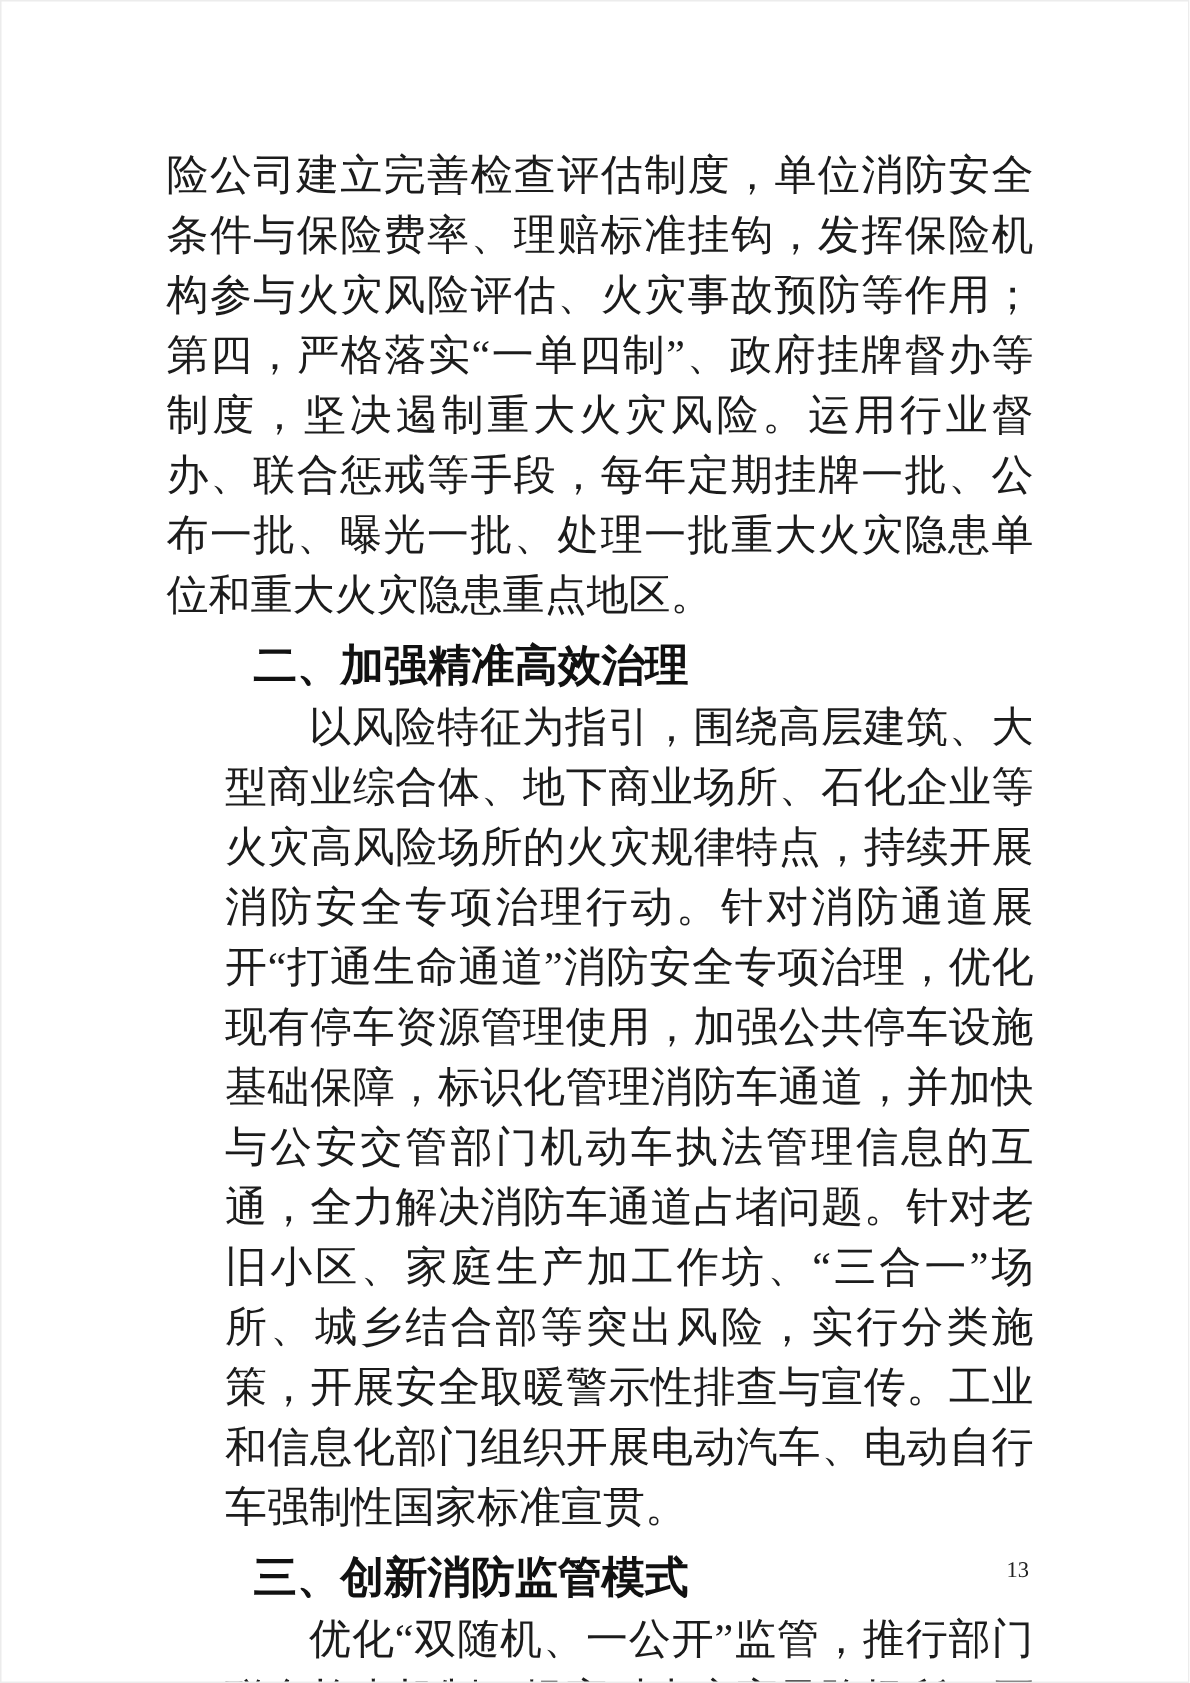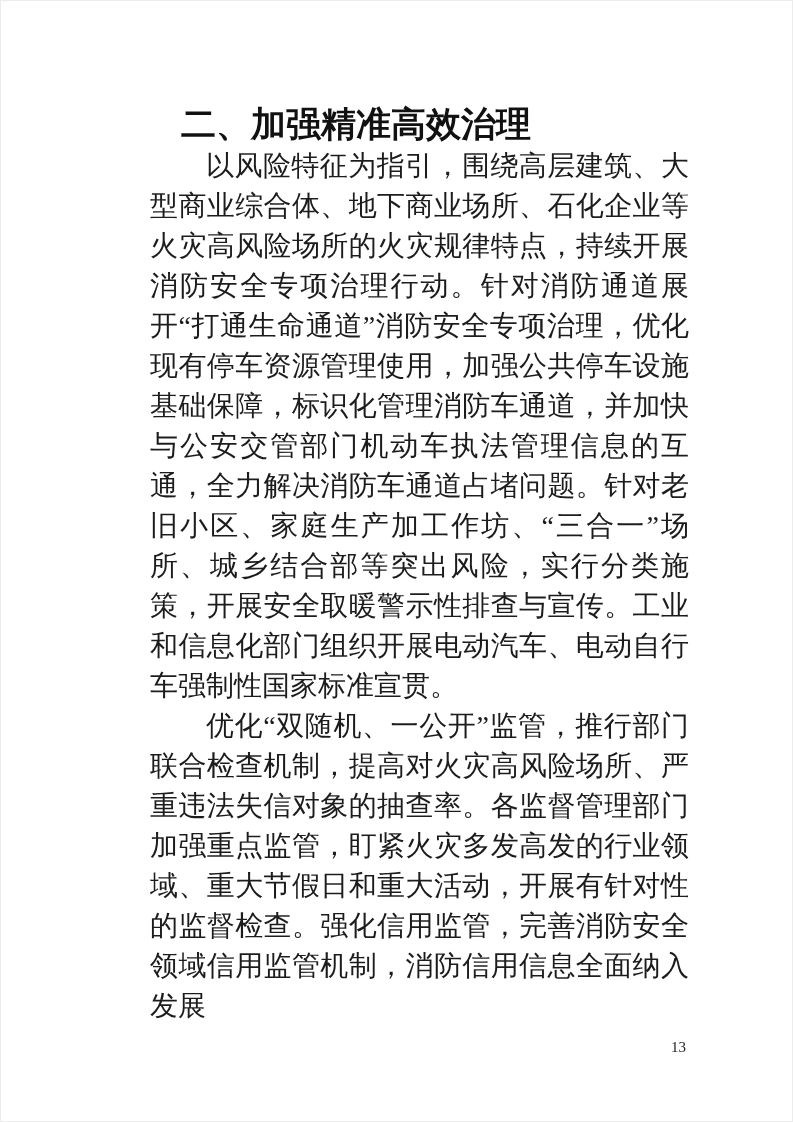--- a/index.html
+++ b/index.html
@@ -32,21 +32,21 @@
     letter-spacing: 0px;
     font-family: "Liberation Serif", "DejaVu Serif", serif;
     color: #1c1c1c;
   }
   .doc-paragraph.indent {
     text-indent: 2em;
     margin-left: 39px;
   }
   .doc-heading {
     margin: 6px 0 2px 0;
-    font-size: 35px;
+    font-size: 29px;
     line-height: 40px;
     font-weight: bold;
     text-indent: 2em;
     font-family: "Liberation Sans", "DejaVu Sans", sans-serif;
     color: #111111;
   }
   .page-number {
     position: absolute;
     right: 106px;
     top: 1036px;
@@ -55,18 +55,20 @@
     font-family: "Liberation Serif", "DejaVu Serif", serif;
     color: #222222;
     padding-left: 16px;
   }
 </style>
 </head>
 <body>
 
 <div class="page">
   <div class="doc-content">
+    <p class="doc-paragraph">险公司建立完善检查评估制度，单位消防安全条件与保险费率、理赔标准挂钩，发挥保险机构参与火灾风险评估、火灾事故预防等作用；第四，严格落实“一单四制”、政府挂牌督办等制度，坚决遏制重大火灾风险。运用行业督办、联合惩戒等手段，每年定期挂牌一批、公布一批、曝光一批、处理一批重大火灾隐患单位和重大火灾隐患重点地区。</p>
     <h2 class="doc-heading">二、加强精准高效治理</h2>
     <p class="doc-paragraph indent">以风险特征为指引，围绕高层建筑、大型商业综合体、地下商业场所、石化企业等火灾高风险场所的火灾规律特点，持续开展消防安全专项治理行动。针对消防通道展开“打通生命通道”消防安全专项治理，优化现有停车资源管理使用，加强公共停车设施基础保障，标识化管理消防车通道，并加快与公安交管部门机动车执法管理信息的互通，全力解决消防车通道占堵问题。针对老旧小区、家庭生产加工作坊、“三合一”场所、城乡结合部等突出风险，实行分类施策，开展安全取暖警示性排查与宣传。工业和信息化部门组织开展电动汽车、电动自行车强制性国家标准宣贯。</p>
+    <h2 class="doc-heading">三、创新消防监管模式</h2>
     <p class="doc-paragraph indent">优化“双随机、一公开”监管，推行部门联合检查机制，提高对火灾高风险场所、严重违法失信对象的抽查率。各监督管理部门加强重点监管，盯紧火灾多发高发的行业领域、重大节假日和重大活动，开展有针对性的监督检查。强化信用监管，完善消防安全领域信用监管机制，消防信用信息全面纳入发展</p>
   </div>
   <div class="page-number">13</div>
 </div>
 
 </body></html>

